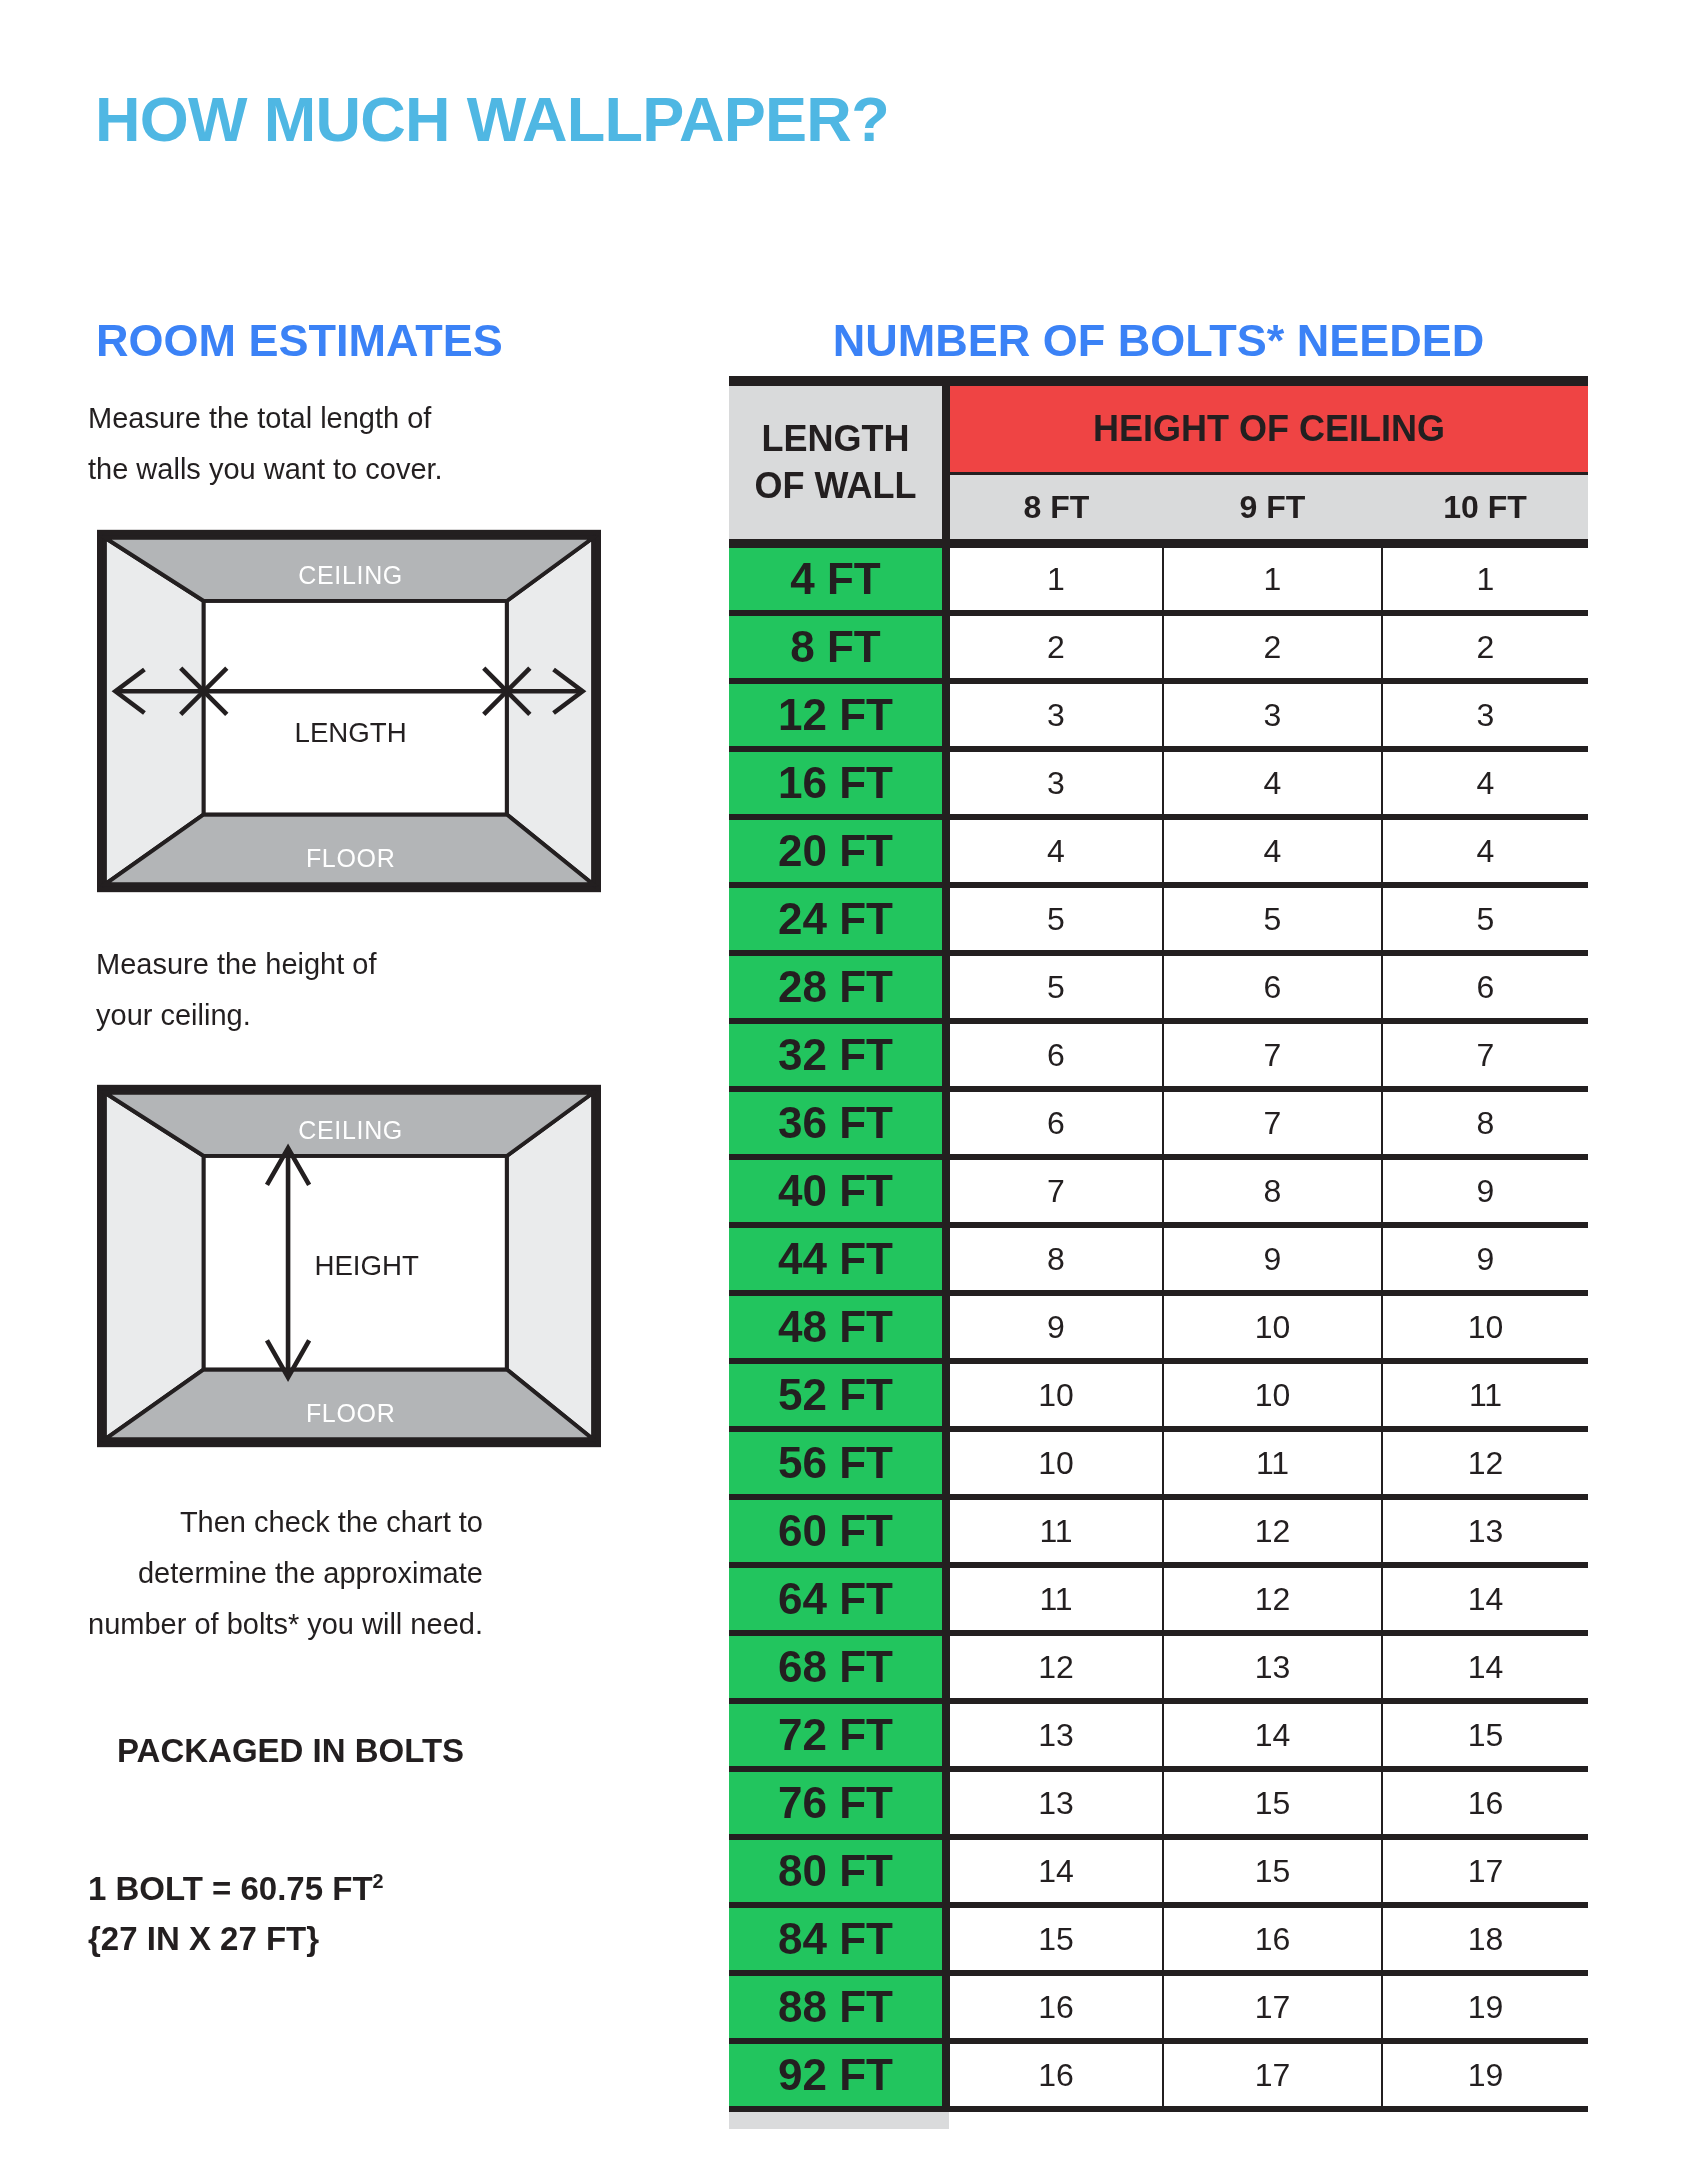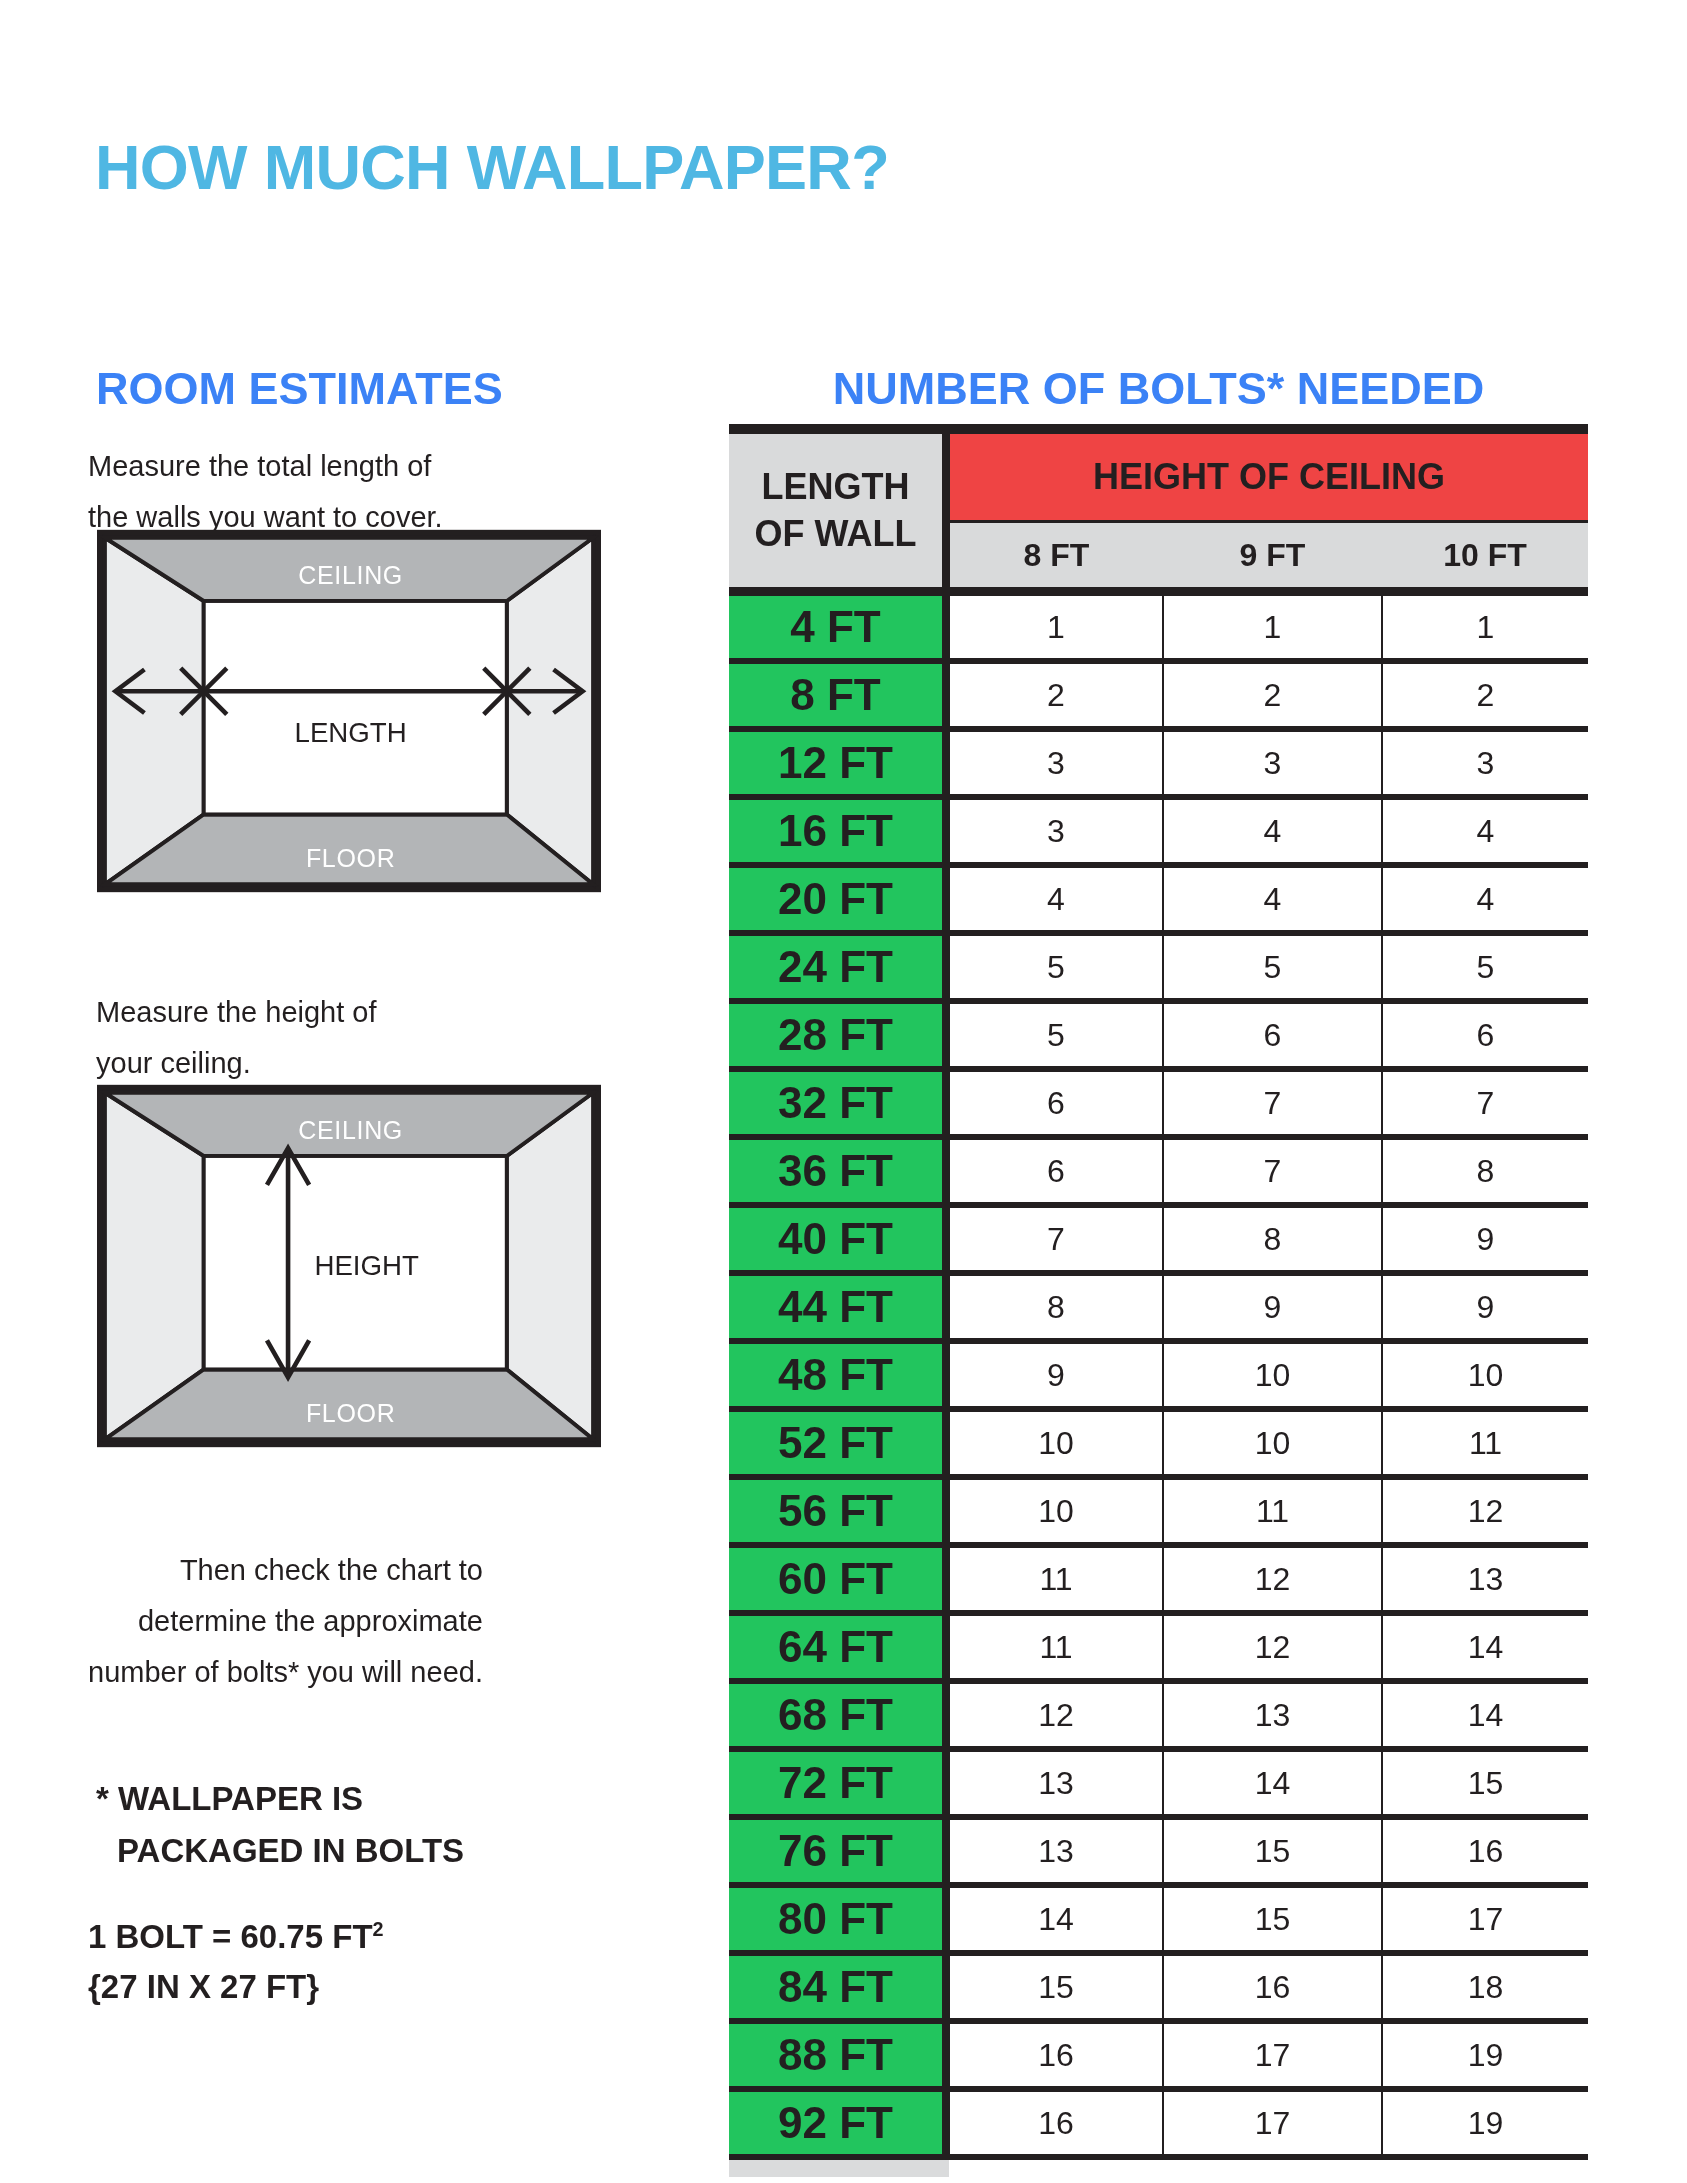--- a/index.html
+++ b/index.html
@@ -1,20 +1,20 @@
 <!DOCTYPE html>
 <html style="font-size:10.6px"><head>
 <meta charset="utf-8">
 <style>
   html,body{margin:0;padding:0;background:#ffffff;}
   body{width:1687px;height:2183px;position:relative;overflow:hidden;
        font-family:"Liberation Sans",sans-serif;color:#231f20;}
   #page{position:absolute;inset:0;}
 
-  .abs{position:absolute;margin-top:48px;}
+  .abs{position:absolute;}
 
   #page-title{left:95px;top:83px;font-size:63px;font-weight:bold;
               color:#4fb7e3;letter-spacing:-0.7px;white-space:nowrap;}
 
   .section-head{font-size:45px;font-weight:bold;color:#3b82f6;white-space:nowrap;}
   #room-estimates-head{left:96px;top:315px;}
   #bolts-needed-head{left:729px;top:315px;width:859px;text-align:center;}
 
   .para{font-size:29px;line-height:51px;color:#231f20;}
   #instruction-1{left:88px;top:393px;}
@@ -109,21 +109,20 @@
     <text class="measure-label" x="330" y="288" text-anchor="start">HEIGHT</text>
   </svg>
 
   <div id="instruction-3" class="abs para">
     <div>Then check the chart to</div>
     <div>determine the approximate</div>
     <div>number of bolts* you will need.</div>
   </div>
 
   <div id="footnote" class="abs">
-    <div>* WALLPAPER IS</div>
     <div class="indent">PACKAGED IN BOLTS</div>
   </div>
 
   <div id="bolt-info" class="abs">
     <div><span>1 BOLT = 60.75 FT</span><sup>2</sup></div>
     <div>{27 IN X 27 FT}</div>
   </div>
 
   <div id="table-stub" class="abs"></div>
 

